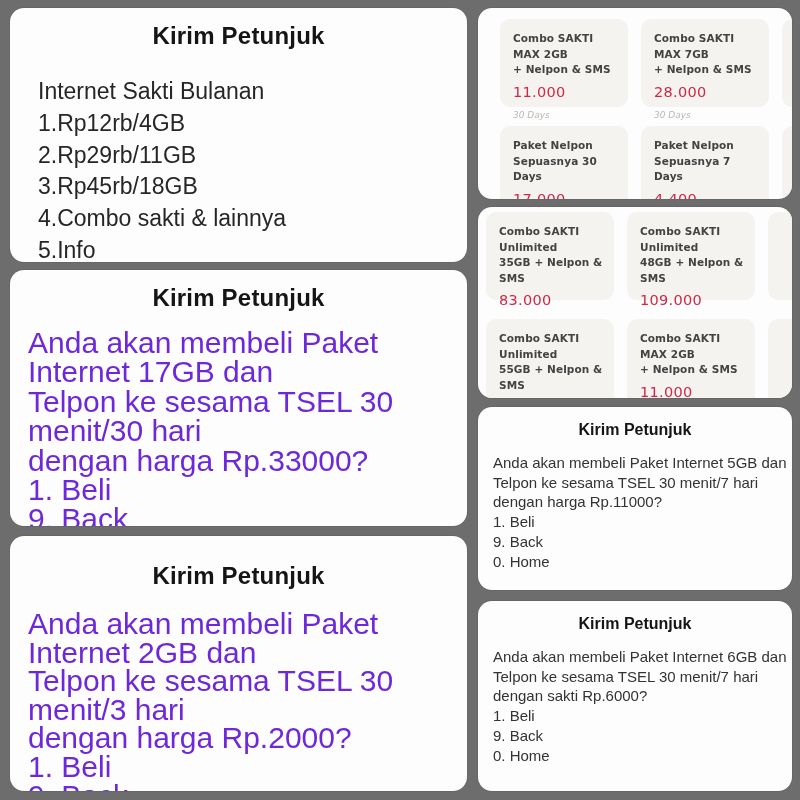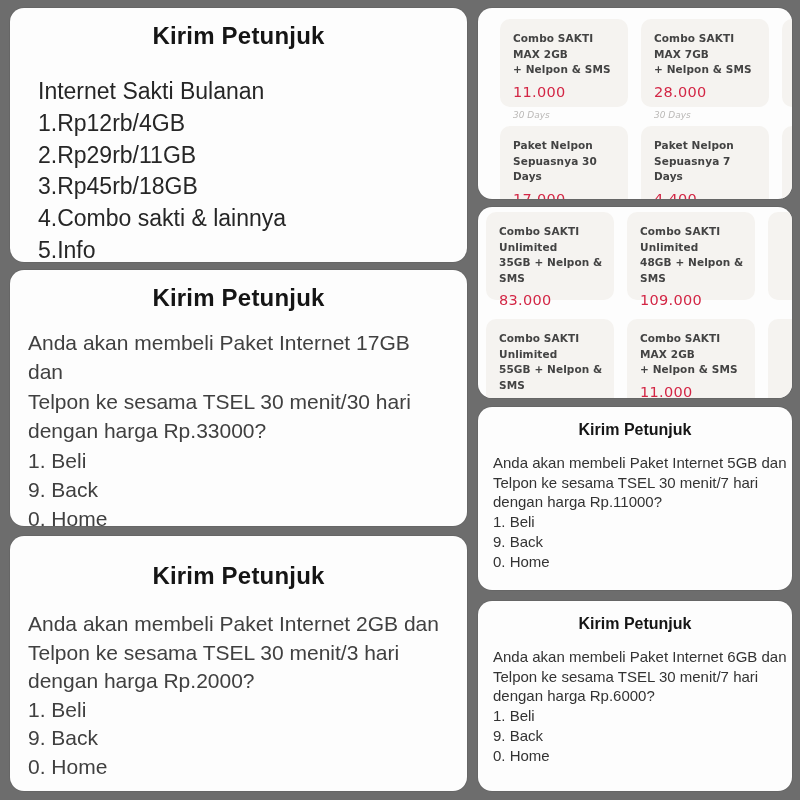--- a/index.html
+++ b/index.html
@@ -27,21 +27,21 @@
   
   .title-lg {
     margin-top:14px; text-align:center;
     font-size:24px; font-weight:bold; color:#151515; letter-spacing:0.2px;
   }
   #lp3 .title-lg { margin-top:26px; }
   .lines-menu {
     margin:26px 0 0 28px; font-size:23px; color:#262626; line-height:31.8px;
   }
   .lines-lg {
-    margin:16px 18px 0 18px; font-size:21px; color:#404040; line-height:29.4px;
+    margin:16px 18px 0 18px; font-size:30px; color:#6d28d9; line-height:29.4px;
   }
   #lp3 .lines-lg { margin-top:20px; line-height:28.6px; }
 
   
   .title-sm {
     margin-top:14px; text-align:center;
     font-size:16px; font-weight:bold; color:#151515;
   }
   .lines-sm {
     margin:14px 0 0 15px; font-size:15px; color:#333; line-height:19.7px;
@@ -190,18 +190,18 @@
     <div>9. Back</div>
     <div>0. Home</div>
   </div>
 </div>
 
 <div id="rp4" class="panel">
   <div class="title-sm">Kirim Petunjuk</div>
   <div class="lines-sm">
     <div>Anda akan membeli Paket Internet 6GB dan</div>
     <div>Telpon ke sesama TSEL 30 menit/7 hari</div>
-    <div>dengan harga Rp.6000?</div>
+    <div>dengan sakti Rp.6000?</div>
     <div>1. Beli</div>
     <div>9. Back</div>
     <div>0. Home</div>
   </div>
 </div>
 
 </body></html>

